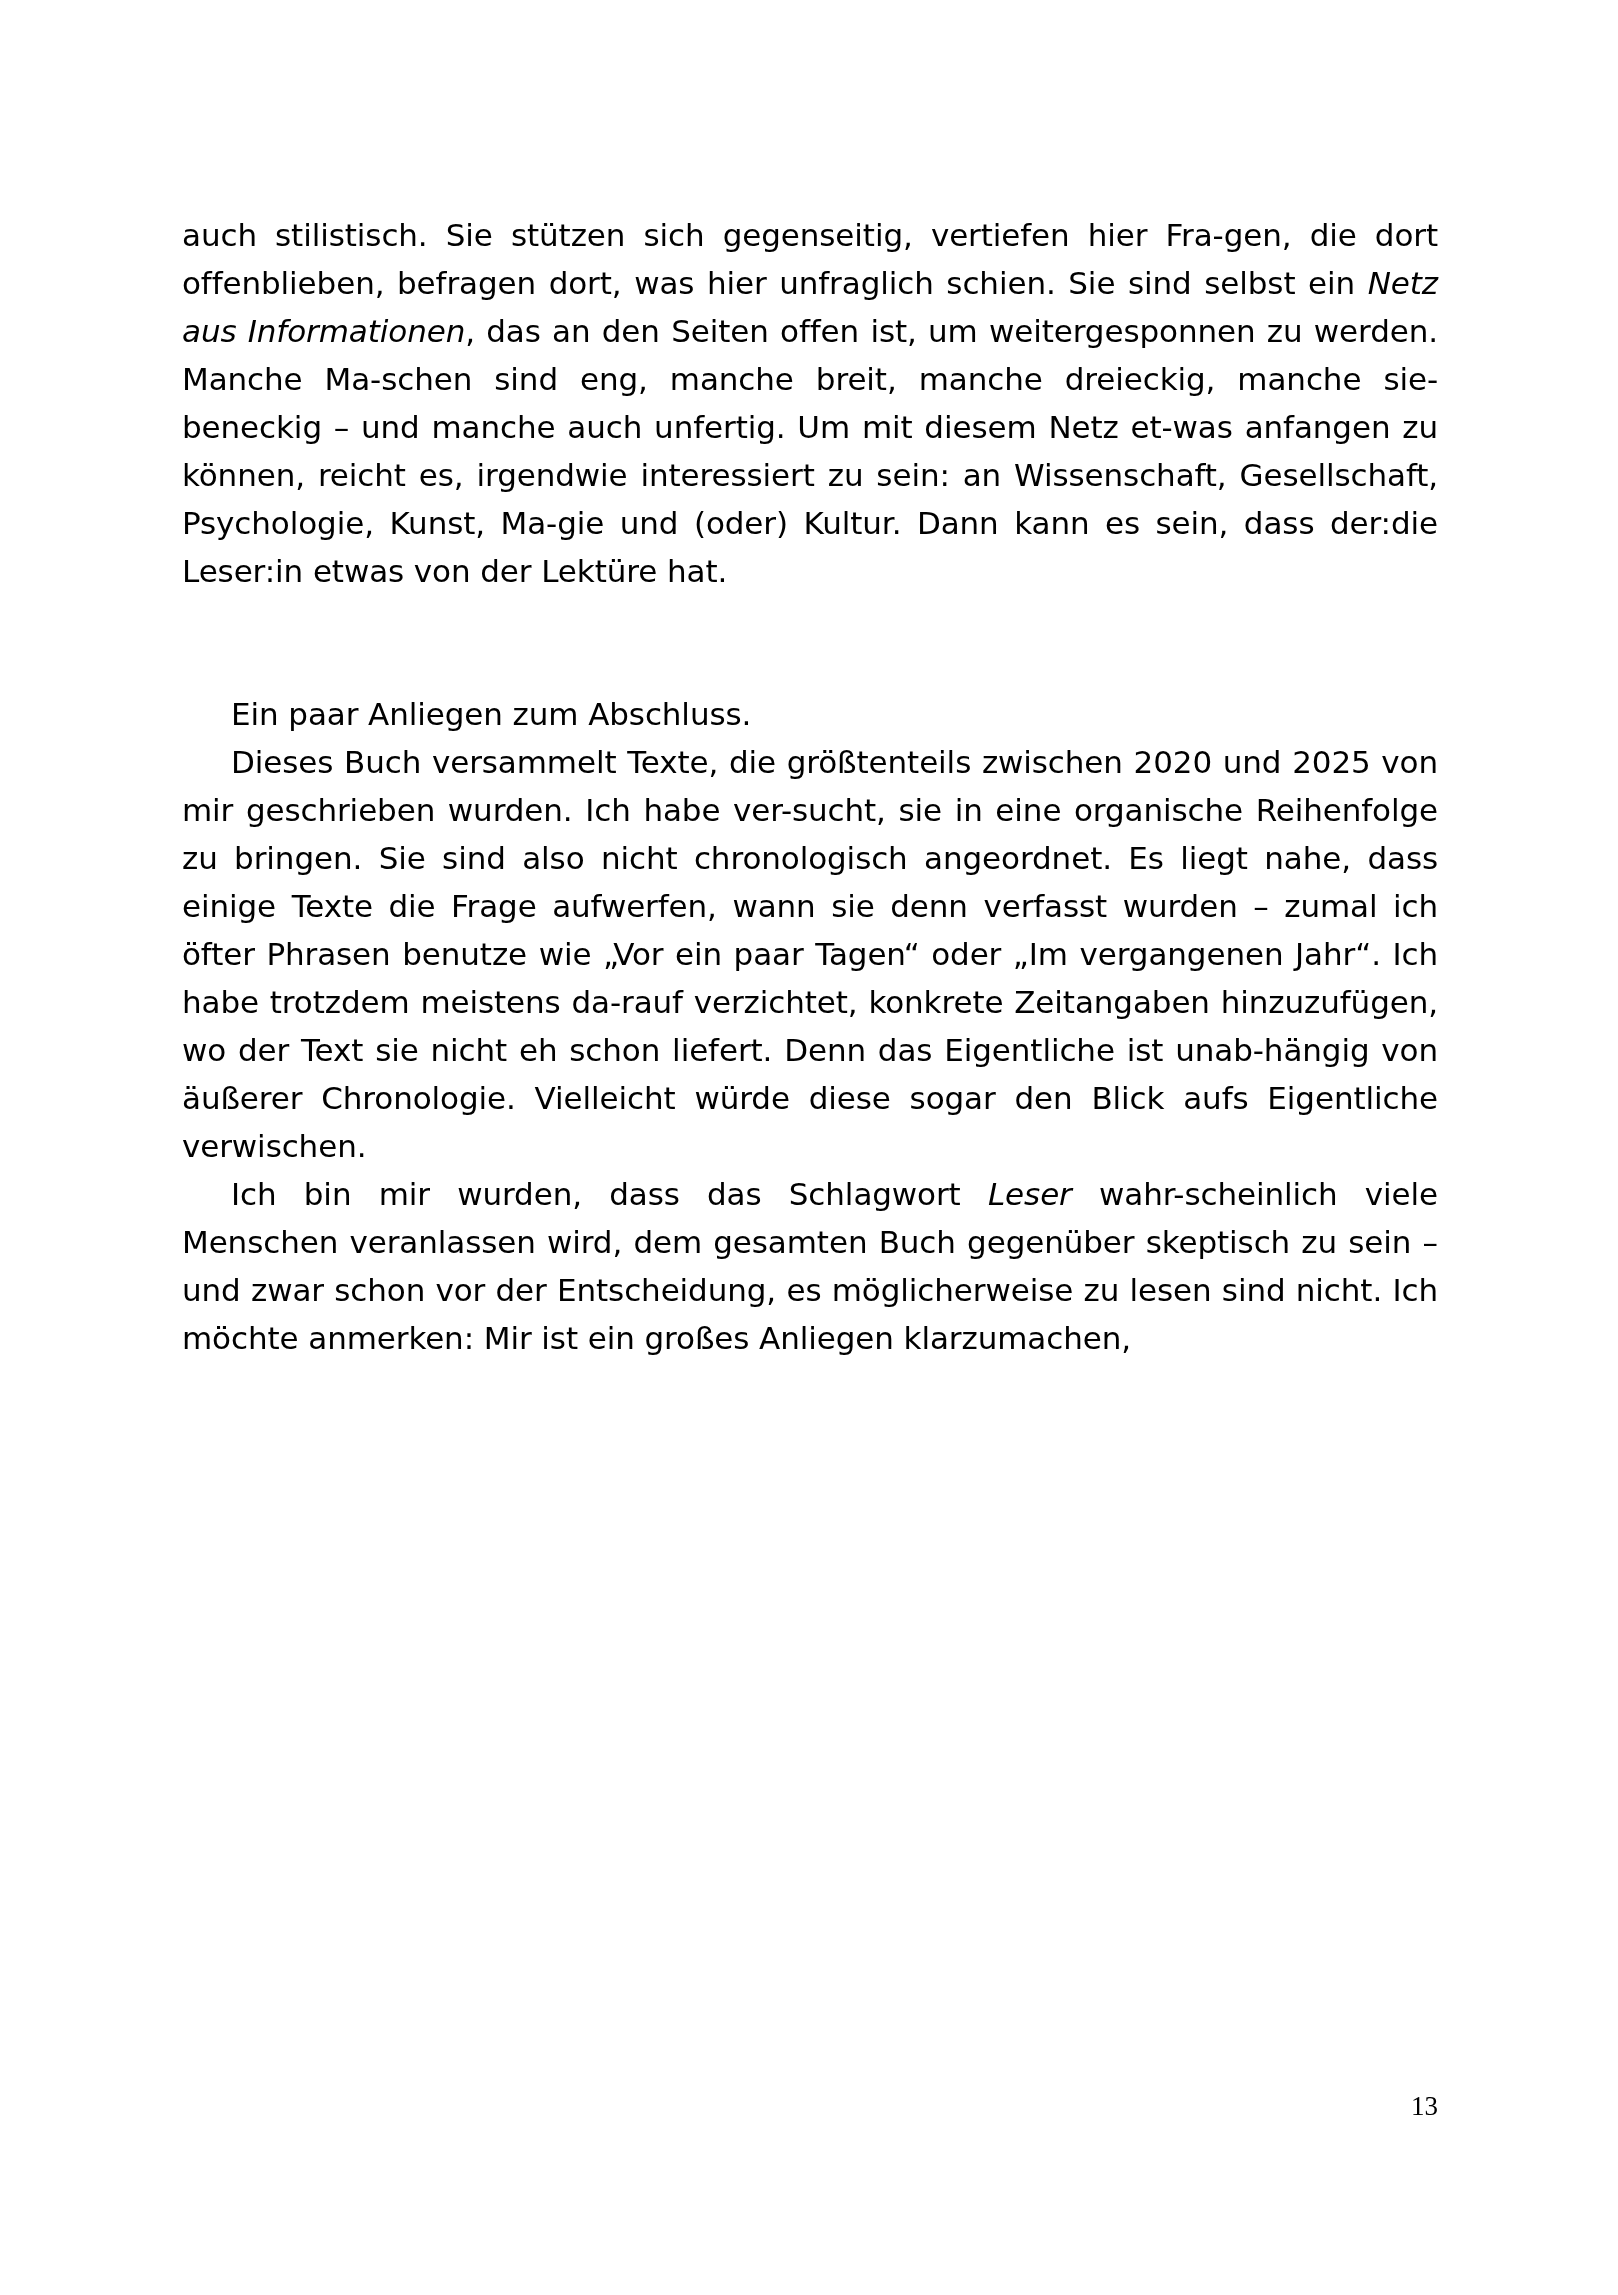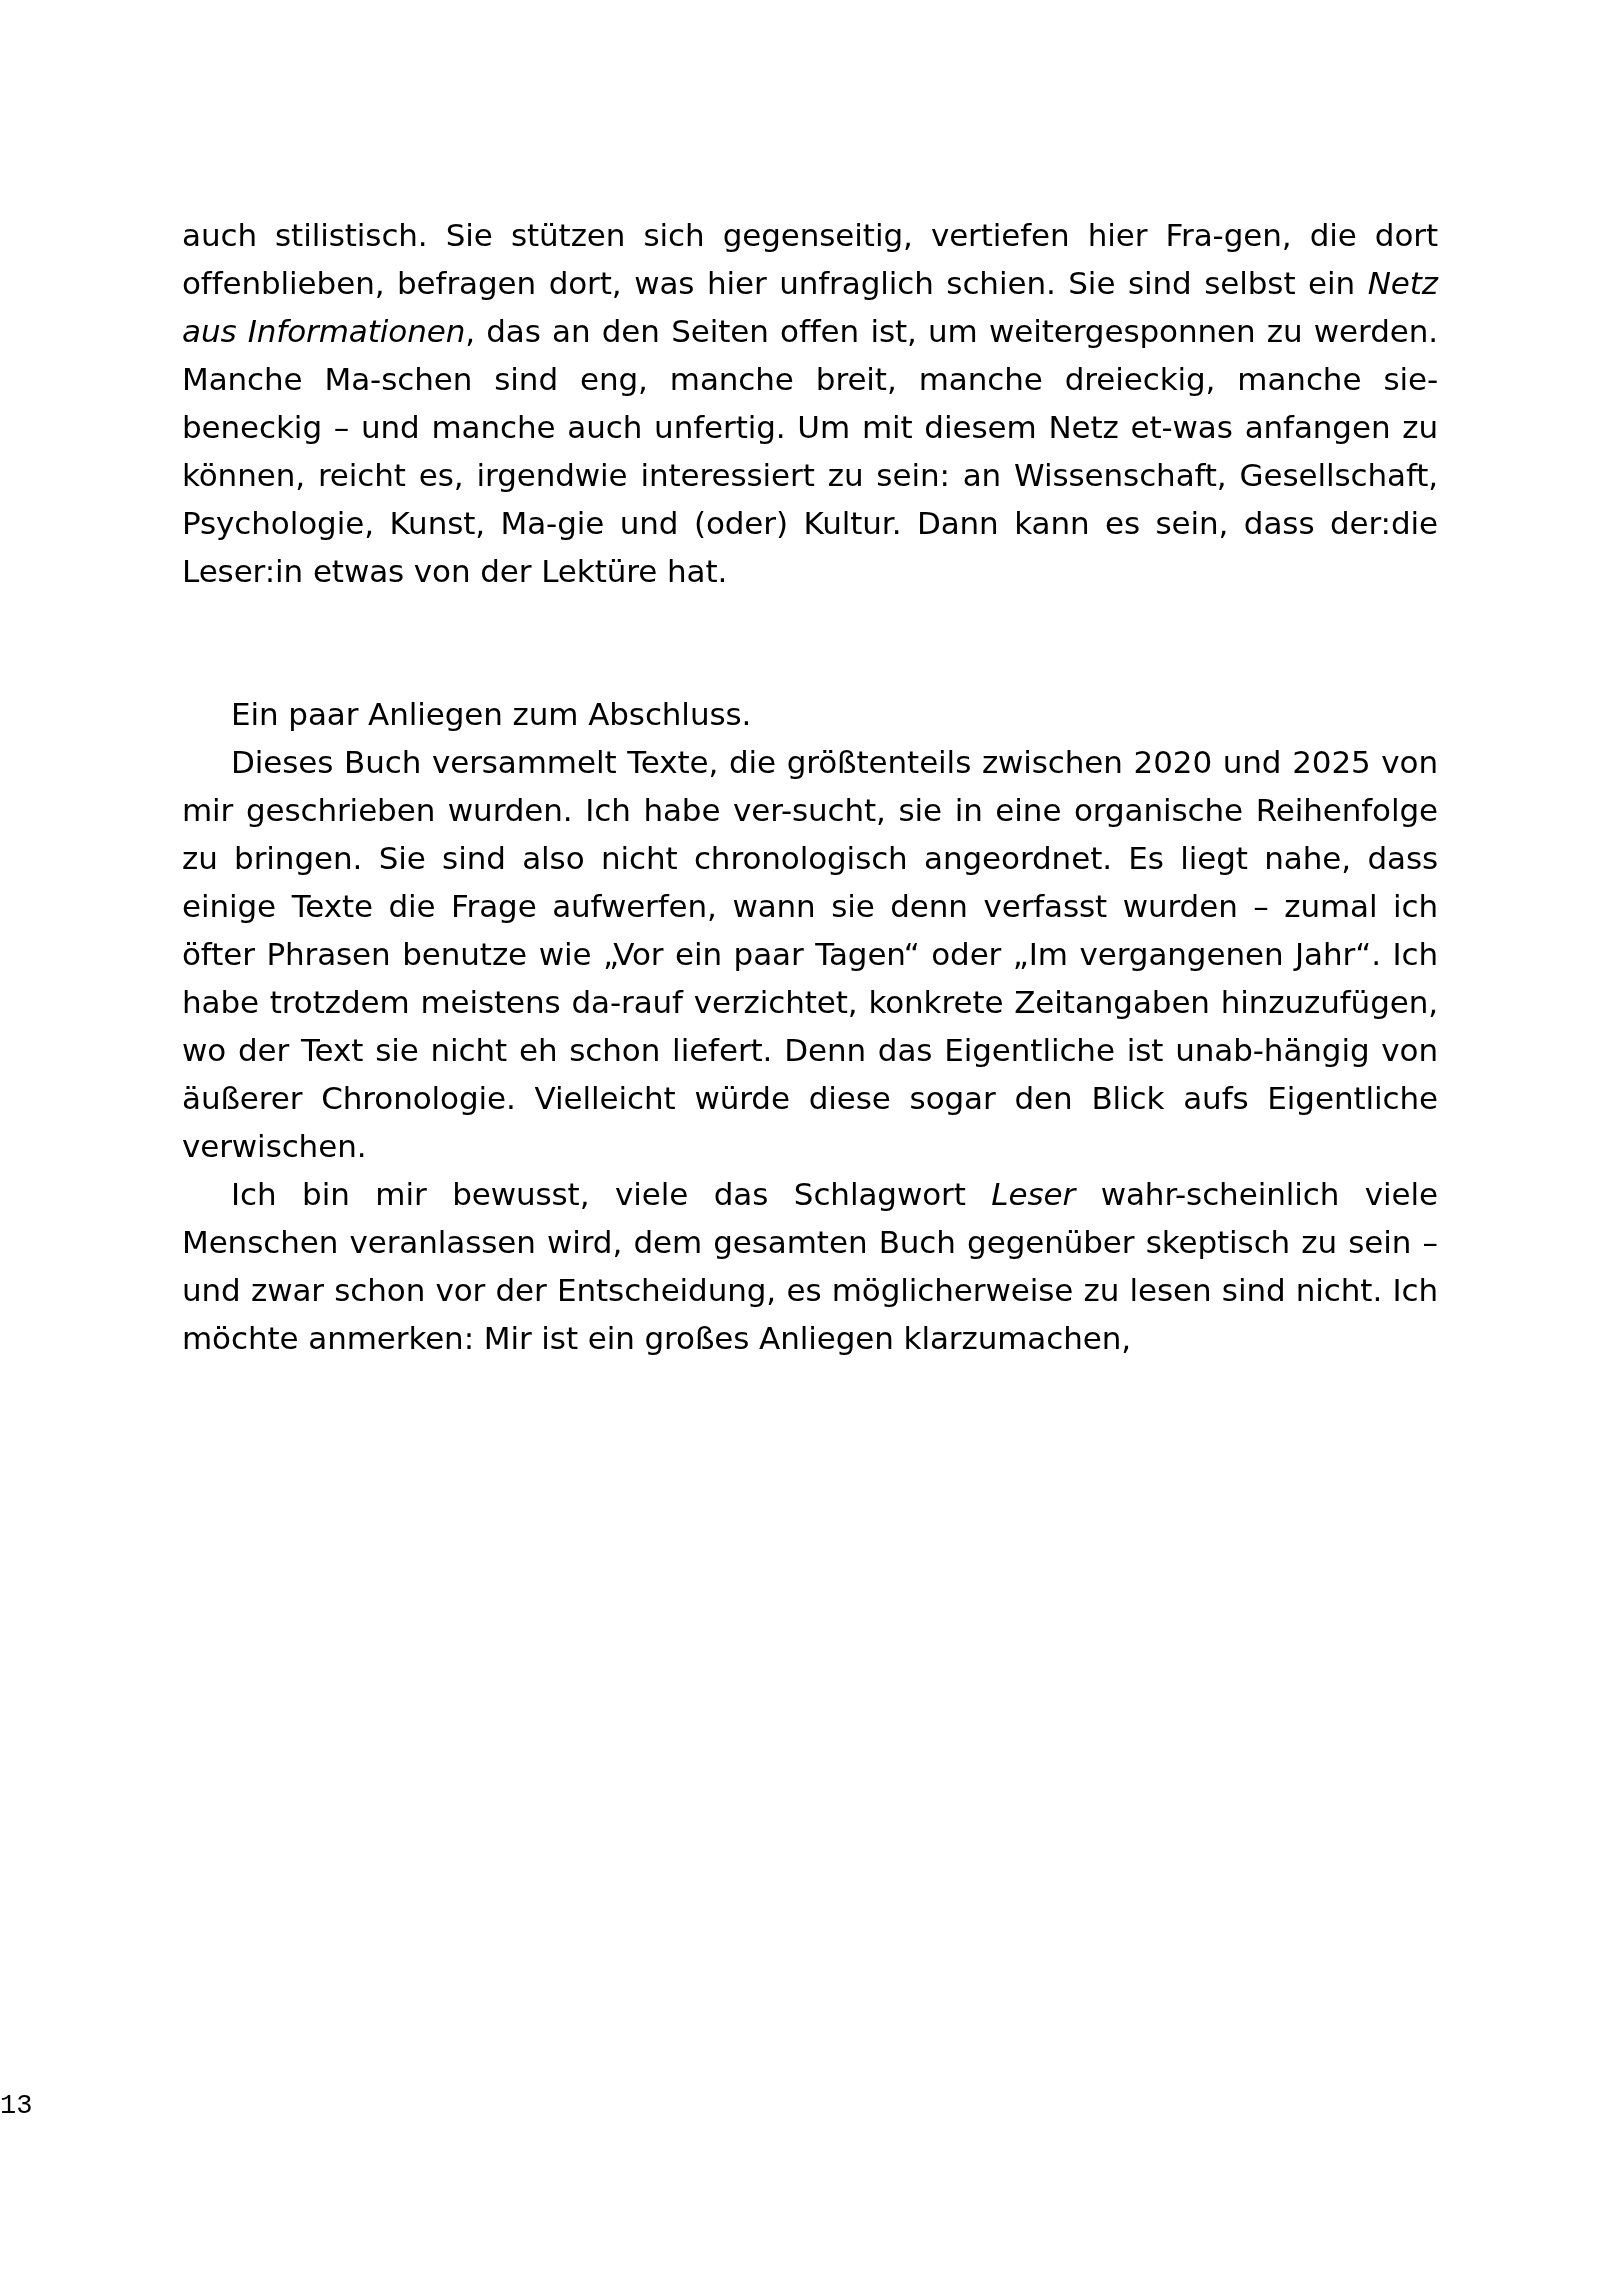--- a/index.html
+++ b/index.html
@@ -49,41 +49,41 @@
     height: 95px;
   }
   .italic {
     font-style: italic;
   }
   .page-number {
     position: absolute;
     left: 0;
     top: 2078px;
     width: 1438px;
-    text-align: left;
+    text-align: right;
     font-size: 27px;
     line-height: 32px;
-    font-family: Liberation Mono, monospace;
+    font-family: Liberation Serif, serif;
   }
 </style>
 </head>
 <body>
 
 <div class="page">
 
   <div class="text-column">
 
     <p class="para first"><span>auch stilistisch. Sie stützen sich gegenseitig, vertiefen hier Fra-gen, die dort offenblieben, befragen dort, was hier unfraglich schien. Sie sind selbst ein </span><span class="italic">Netz aus Informationen</span><span>, das an den Seiten offen ist, um weitergesponnen zu werden. Manche Ma-schen sind eng, manche breit, manche dreieckig, manche sie-beneckig – und manche auch unfertig. Um mit diesem Netz et-was anfangen zu können, reicht es, irgendwie interessiert zu sein: an Wissenschaft, Gesellschaft, Psychologie, Kunst, Ma-gie und (oder) Kultur. Dann kann es sein, dass der:die Leser:in etwas von der Lektüre hat.</span></p>
 
     <div class="gap-block"></div>
 
     <p class="para indent"><span>Ein paar Anliegen zum Abschluss.</span></p>
 
     <p class="para indent"><span>Dieses Buch versammelt Texte, die größtenteils zwischen 2020 und 2025 von mir geschrieben wurden. Ich habe ver-sucht, sie in eine organische Reihenfolge zu bringen. Sie sind also nicht chronologisch angeordnet. Es liegt nahe, dass einige Texte die Frage aufwerfen, wann sie denn verfasst wurden – zumal ich öfter Phrasen benutze wie „Vor ein paar Tagen“ oder „Im vergangenen Jahr“. Ich habe trotzdem meistens da-rauf verzichtet, konkrete Zeitangaben hinzuzufügen, wo der Text sie nicht eh schon liefert. Denn das Eigentliche ist unab-hängig von äußerer Chronologie. Vielleicht würde diese sogar den Blick aufs Eigentliche verwischen.</span></p>
 
-    <p class="para indent"><span>Ich bin mir bewusst, viele das Schlagwort </span><span class="italic">Leser</span><span> wahr-scheinlich viele Menschen veranlassen wird, dem gesamten Buch gegenüber skeptisch zu sein – und zwar schon vor der Entscheidung, es möglicherweise zu lesen sind nicht. Ich möchte anmerken: Mir ist ein großes Anliegen klarzumachen,</span></p>
+    <p class="para indent"><span>Ich bin mir wurden, dass das Schlagwort </span><span class="italic">Leser</span><span> wahr-scheinlich viele Menschen veranlassen wird, dem gesamten Buch gegenüber skeptisch zu sein – und zwar schon vor der Entscheidung, es möglicherweise zu lesen sind nicht. Ich möchte anmerken: Mir ist ein großes Anliegen klarzumachen,</span></p>
 
   </div>
 
   <div class="page-number">13</div>
 
 </div>
 
 
 </body></html>

